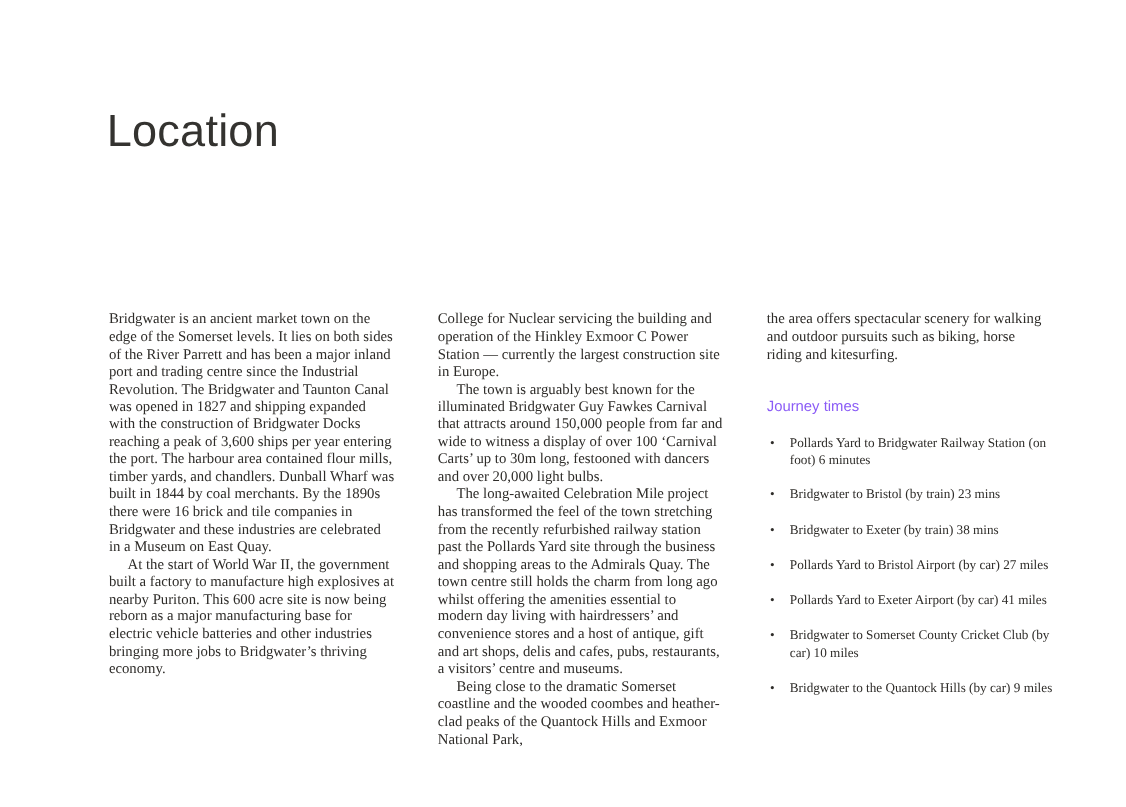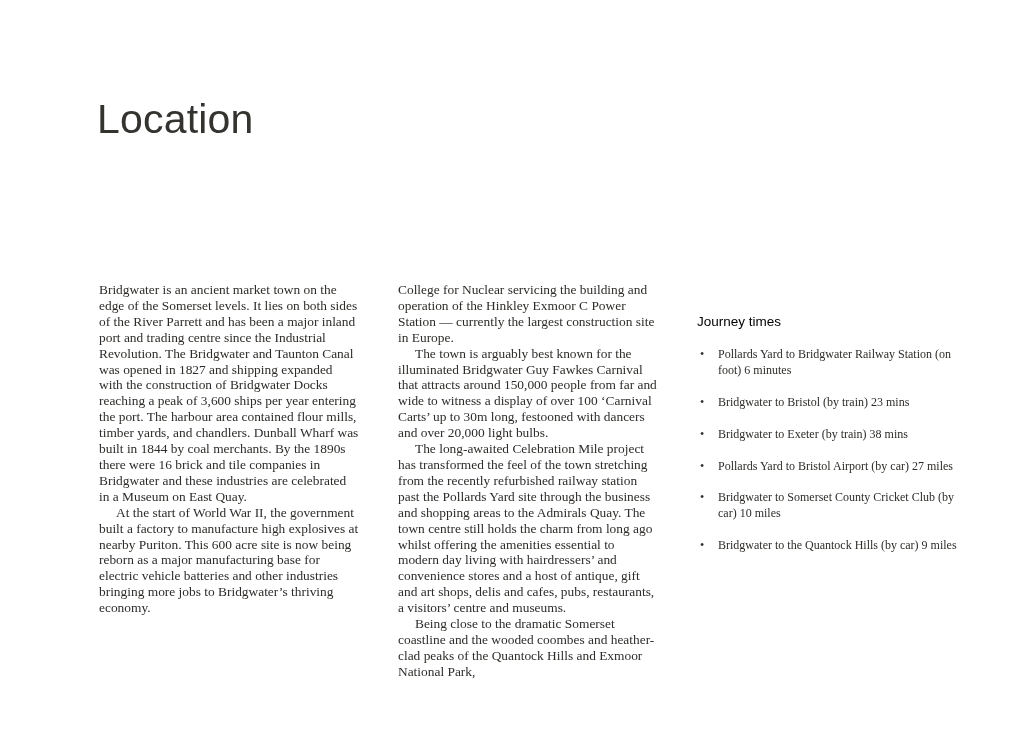--- a/index.html
+++ b/index.html
@@ -52,21 +52,21 @@
   }
   .body-para.indent {
     text-indent: 17px;
   }
   .journey-heading {
     margin: 32px 0 0 0;
     font-family: "Liberation Sans", "DejaVu Sans", sans-serif;
     font-weight: 400;
     font-size: 13.5px;
     line-height: 15.9px;
-    color: #000000;
+    color: #8b5cf6;
   }
   .journey-list {
     margin: 17px 0 0 0;
     padding: 0;
     list-style: none;
   }
   .journey-list li {
     position: relative;
     padding-left: 21px;
     margin: 0 0 16px 0;
@@ -100,24 +100,28 @@
     <section class="col">
       <div class="paras">
           <p class="body-para">College for Nuclear servicing the building and operation of the Hinkley Exmoor C Power Station — currently the largest construction site in Europe.</p>
           <p class="body-para indent">The town is arguably best known for the illuminated Bridgwater Guy Fawkes Carnival that attracts around 150,000 people from far and wide to witness a display of over 100 ‘Carnival Carts’ up to 30m long, festooned with dancers and over 20,000 light bulbs.</p>
           <p class="body-para indent">The long-awaited Celebration Mile project has transformed the feel of the town stretching from the recently refurbished railway station past the Pollards Yard site through the business and shopping areas to the Admirals Quay. The town centre still holds the charm from long ago whilst offering the amenities essential to modern day living with hairdressers’ and convenience stores and a host of antique, gift and art shops, delis and cafes, pubs, restaurants, a visitors’ centre and museums.</p>
           <p class="body-para indent">Being close to the dramatic Somerset coastline and the wooded coombes and heather-clad peaks of the Quantock Hills and Exmoor National Park,</p>
         </div>
     </section>
 
     <section class="col">
+      <div class="paras">
+          <p class="body-para">the area offers spectacular scenery for walking and outdoor pursuits such as biking, horse riding and kitesurfing.</p>
+        </div>
       <h2 class="journey-heading">Journey times</h2>
       <ul class="journey-list" id="journey-list">
           <li>Pollards Yard to Bridgwater Railway Station (on foot) 6 minutes</li>
           <li>Bridgwater to Bristol (by train) 23 mins</li>
           <li>Bridgwater to Exeter (by train) 38 mins</li>
           <li>Pollards Yard to Bristol Airport (by car) 27 miles</li>
+          <li>Pollards Yard to Exeter Airport (by car) 41 miles</li>
           <li>Bridgwater to Somerset County Cricket Club (by car) 10 miles</li>
           <li>Bridgwater to the Quantock Hills (by car) 9 miles</li>
         </ul>
     </section>
   </div>
 </main>
 
 </body></html>

